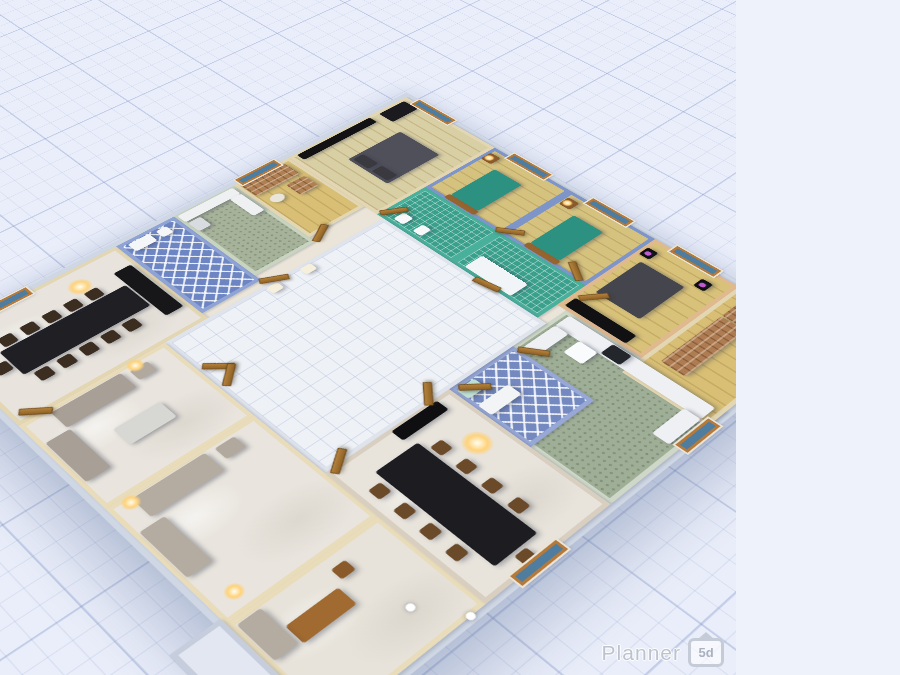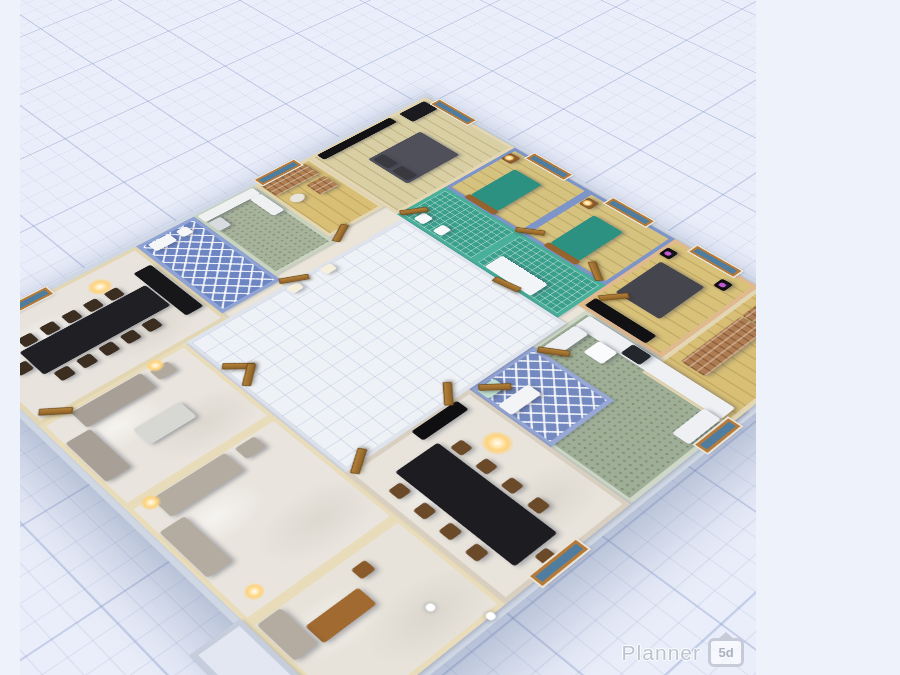--- a/index.html
+++ b/index.html
@@ -1,17 +1,17 @@
 <!DOCTYPE html>
 <html><head>
 <meta charset="utf-8">
 <style>
   html,body{margin:0;padding:0;background:#eef2fa;}
   .stage{position:relative;width:736px;height:675px;overflow:hidden;
-         background:#4c1d95;font-family:"Liberation Sans",sans-serif;margin-left:20px;}
+         background:#4c1d95;font-family:"Liberation Sans",sans-serif;}
   .scene{position:absolute;inset:0;perspective:1500px;perspective-origin:50% 35%;}
   .ground{position:absolute;left:50%;top:50%;width:3200px;height:3200px;
           background-color:var(--grid-bg,#eaeefa);}
   .building{position:absolute;left:50%;top:50%;width:660px;height:600px;
             margin-left:-330px;margin-top:-300px;background:#ebe5d9;
             border:7px solid #cfd7e4;box-sizing:content-box;border-radius:2px;
             box-shadow:-30px 36px 60px rgba(95,115,155,.38), 10px -10px 30px rgba(120,140,180,.18);}
   .room{position:absolute;border:5px solid #d6dbe4;box-sizing:border-box;
         box-shadow:1px 2px 3px rgba(80,90,120,.28);}
   .furn{position:absolute;border-radius:3px;box-shadow:2px 3px 5px rgba(50,55,75,.38);}

